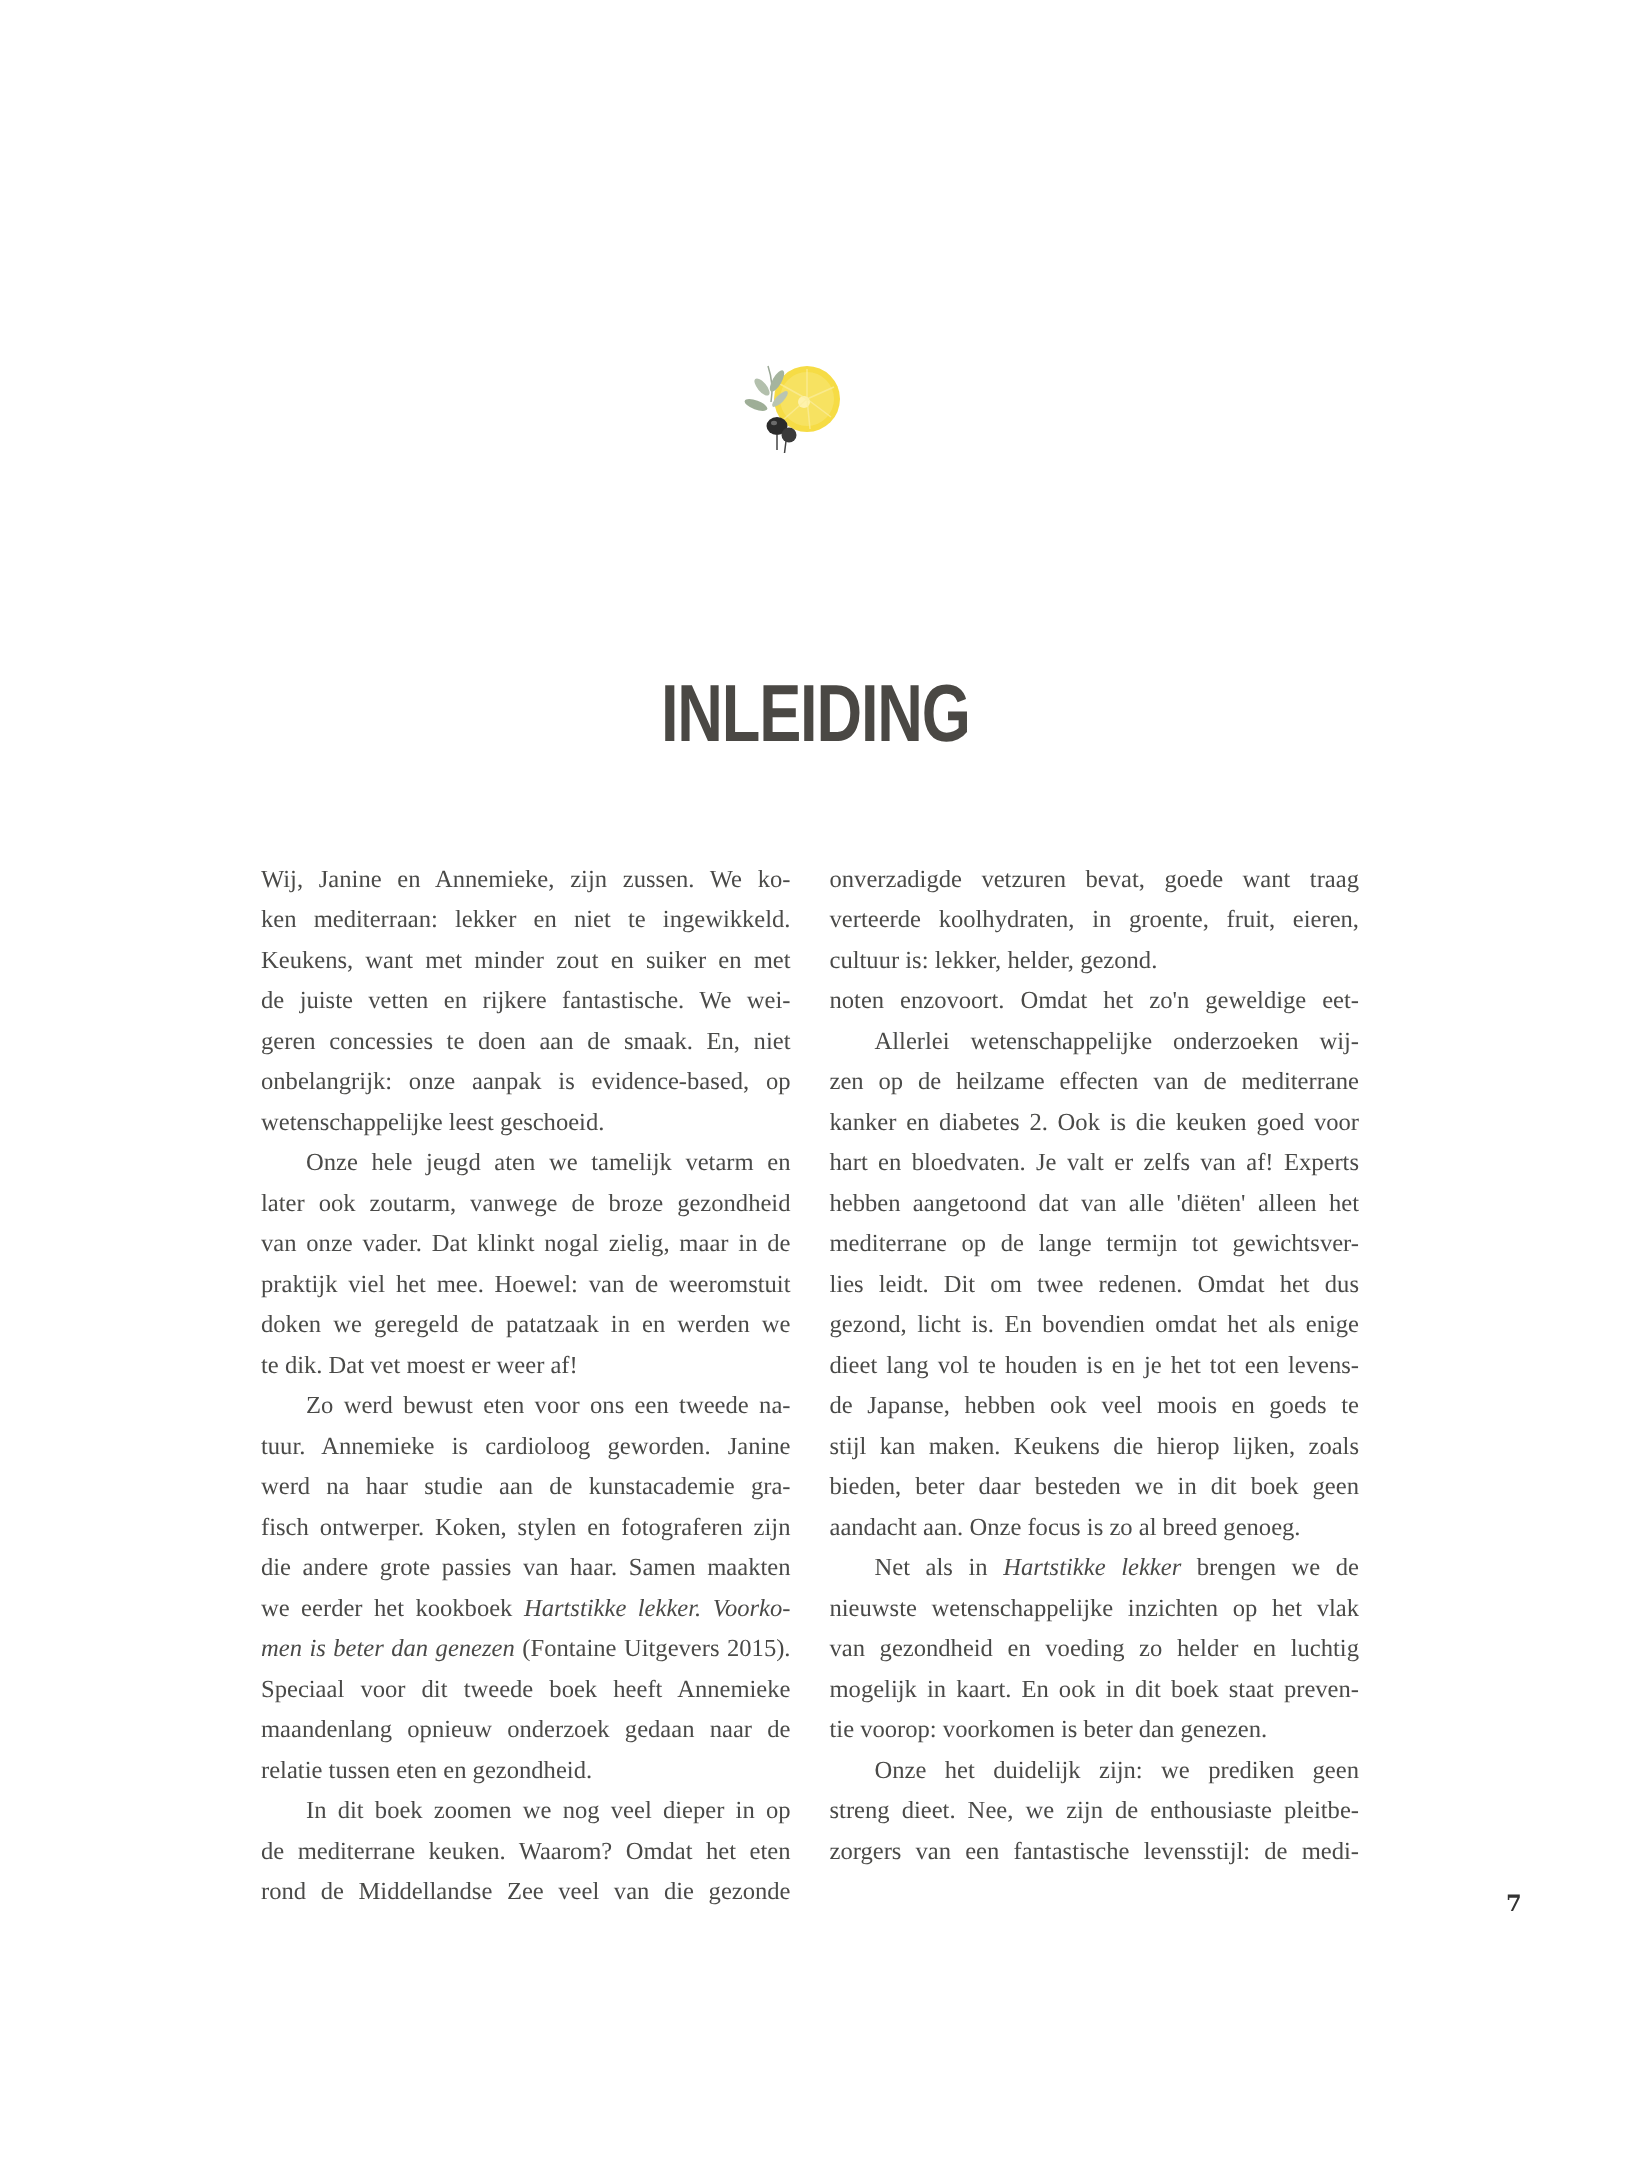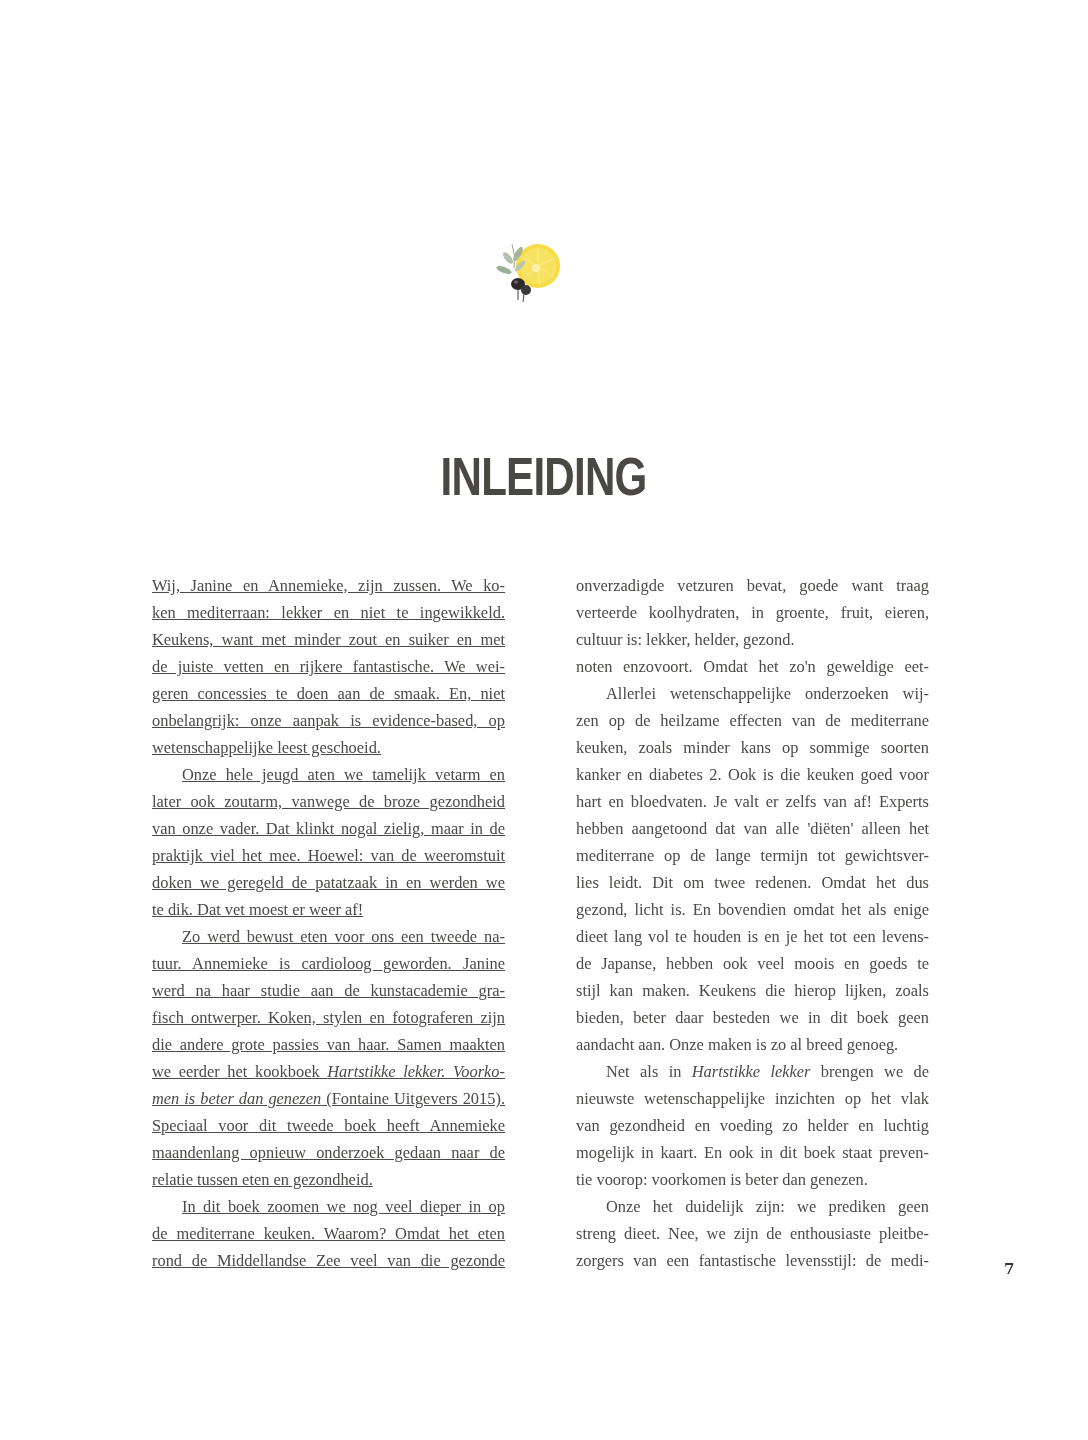--- a/index.html
+++ b/index.html
@@ -40,22 +40,22 @@
     .column {
       position: absolute;
       top: 572px;
       width: 353px;
       font-size: 16.4px;
       line-height: 27px;
       text-align: justify;
       hyphens: manual;
       color: #4a4a48;
     }
-    .col-left { left: 152px; text-decoration: underline; }
-    .col-right { left: 576px; }
+    .col-left { left: 174px; }
+    .col-right { left: 553px; }
     .line {
       display: block;
       text-align: justify;
       text-align-last: justify;
       white-space: nowrap;
       height: 27px;
       overflow: visible;
     }
     .line.end {
       text-align-last: left;
@@ -129,32 +129,31 @@
   <span class="line">rond de Middellandse Zee veel van die gezonde</span>
 </div>
 
 <div class="column col-right">
   <span class="line">onverzadigde vetzuren bevat, goede want traag</span>
   <span class="line">verteerde koolhydraten, in groente, fruit, eieren,</span>
   <span class="line end">cultuur is: lekker, helder, gezond.</span>
   <span class="line">noten enzovoort. Omdat het zo'n geweldige eet-</span>
   <span class="line ind">Allerlei wetenschappelijke onderzoeken wij-</span>
   <span class="line">zen op de heilzame effecten van de mediterrane</span>
-  <span class="line">keuken, zoals minder kans op sommige soorten</span>
   <span class="line">kanker en diabetes 2. Ook is die keuken goed voor</span>
   <span class="line">hart en bloedvaten. Je valt er zelfs van af! Experts</span>
   <span class="line">hebben aangetoond dat van alle 'diëten' alleen het</span>
   <span class="line">mediterrane op de lange termijn tot gewichtsver-</span>
   <span class="line">lies leidt. Dit om twee redenen. Omdat het dus</span>
   <span class="line">gezond, licht is. En bovendien omdat het als enige</span>
   <span class="line">dieet lang vol te houden is en je het tot een levens-</span>
   <span class="line">de Japanse, hebben ook veel moois en goeds te</span>
   <span class="line">stijl kan maken. Keukens die hierop lijken, zoals</span>
   <span class="line">bieden, beter daar besteden we in dit boek geen</span>
-  <span class="line end">aandacht aan. Onze maken is zo al breed genoeg.</span>
+  <span class="line end">aandacht aan. Onze focus is zo al breed genoeg.</span>
   <span class="line ind"><span>Net als in </span><em>Hartstikke lekker</em><span> brengen we de</span></span>
   <span class="line">nieuwste wetenschappelijke inzichten op het vlak</span>
   <span class="line">van gezondheid en voeding zo helder en luchtig</span>
   <span class="line">mogelijk in kaart. En ook in dit boek staat preven-</span>
   <span class="line end">tie voorop: voorkomen is beter dan genezen.</span>
   <span class="line ind">Onze het duidelijk zijn: we prediken geen</span>
   <span class="line">streng dieet. Nee, we zijn de enthousiaste pleitbe-</span>
   <span class="line">zorgers van een fantastische levensstijl: de medi-</span>
 </div>
 

